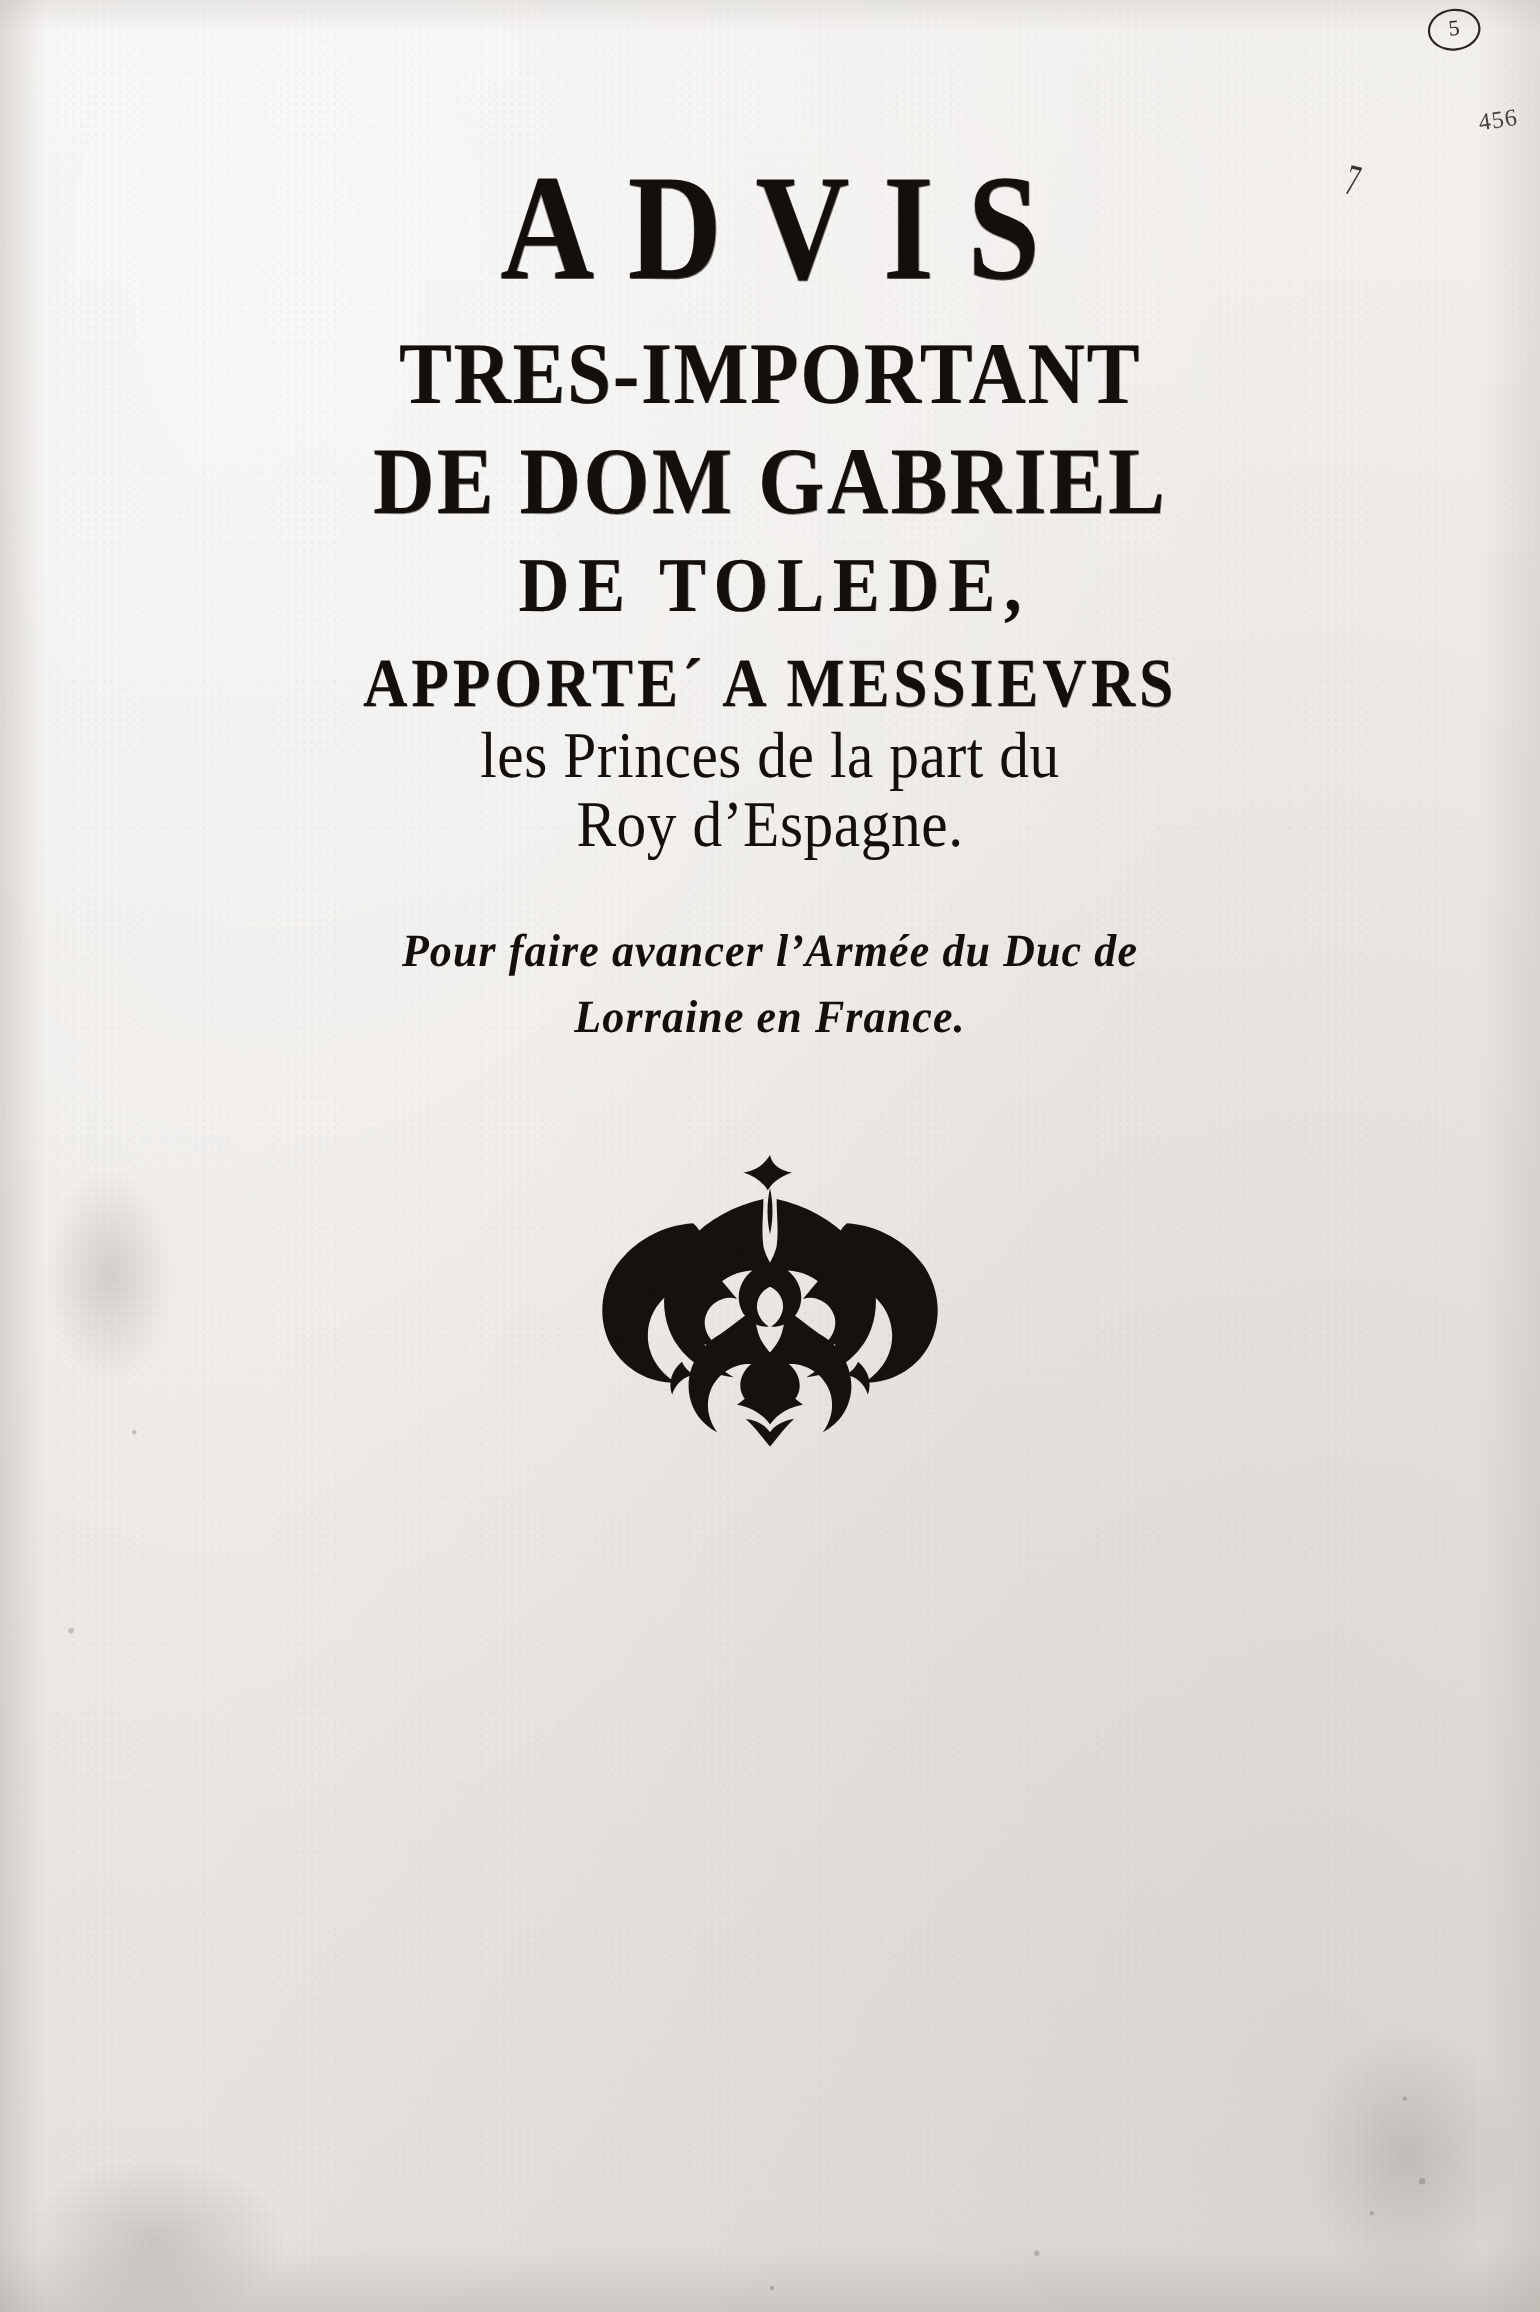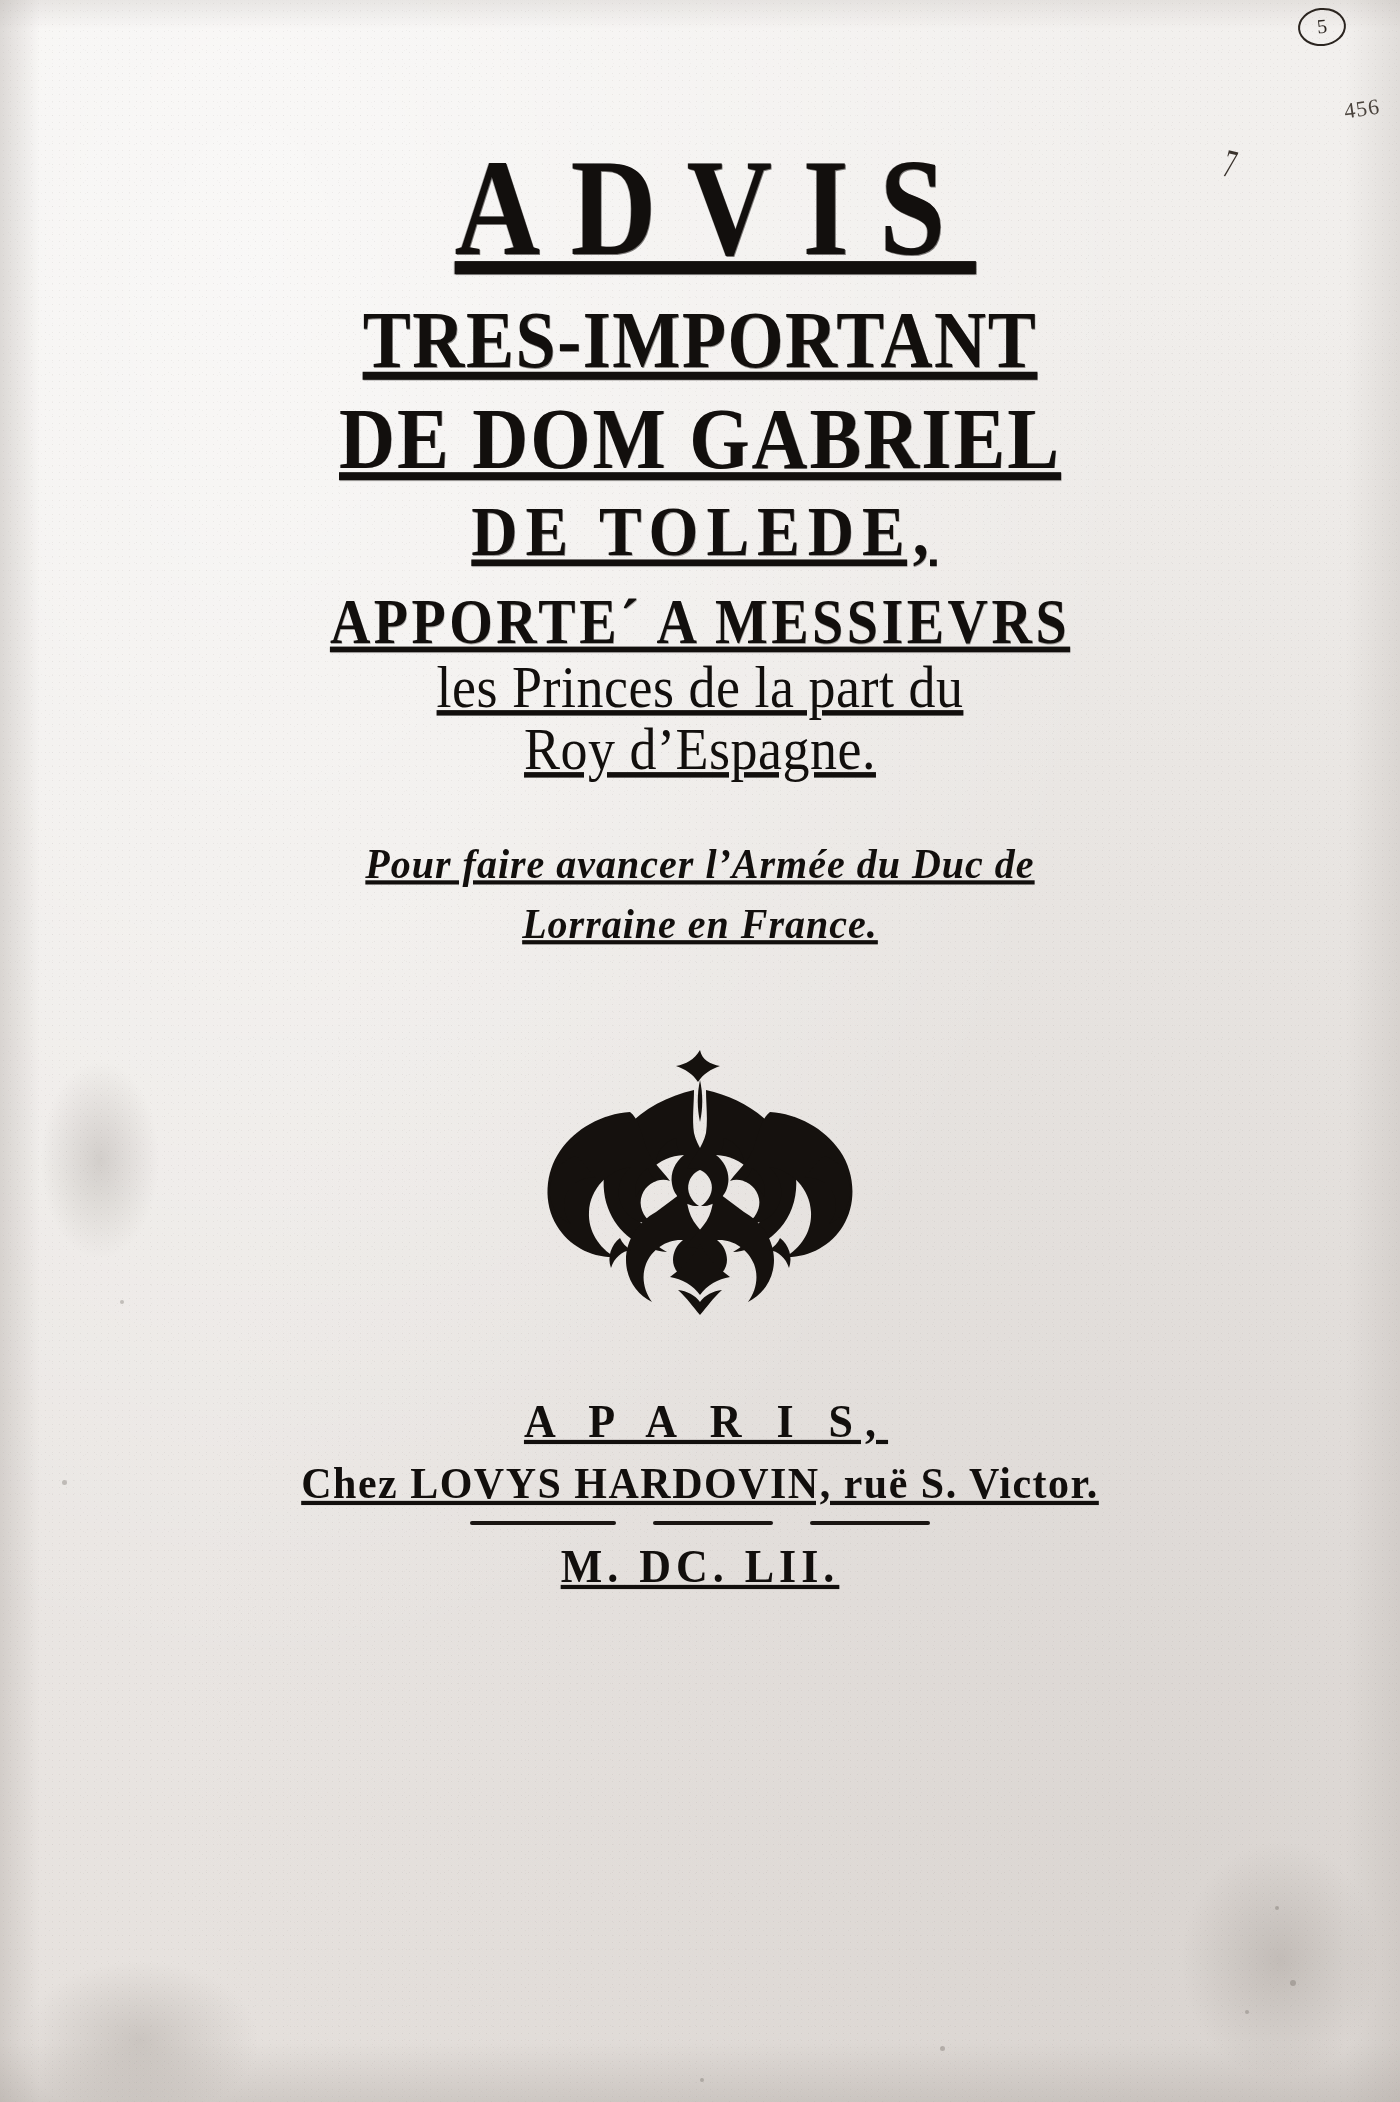--- a/index.html
+++ b/index.html
@@ -46,21 +46,20 @@
       linear-gradient(to left, rgba(160,152,146,0.22) 0px, rgba(160,152,146,0.0) 55px),
       linear-gradient(to bottom, rgba(160,152,146,0.18) 0px, rgba(160,152,146,0.0) 30px),
       linear-gradient(to top, rgba(160,152,146,0.30) 0px, rgba(160,152,146,0.0) 60px);
   }
 
   .content {
     position: relative;
     z-index: 3;
     text-align: center;
     color: #120f0d;
-    text-decoration: underline;
   }
 
   
   .line {
     white-space: nowrap;
     line-height: 1;
   }
   .l-advis {
     margin-top: 150px;
     font-size: 116px;
@@ -298,25 +297,15 @@
           <path d="M196 122c-12 4-20 14-20 26 6-8 15-12 24-11-3-5-4-10-4-15z"></path>
           <path d="M244 122c12 4 20 14 20 26-6-8-15-12-24-11 3-5 4-10 4-15z"></path>
           <path d="M168 152c-10 6-15 18-12 29 4-9 12-15 21-16-5-4-8-8-9-13z"></path>
           <path d="M272 152c10 6 15 18 12 29-4-9-12-15-21-16 5-4 8-8 9-13z"></path>
           <path d="M140 222c-9 7-13 19-9 30 3-10 11-17 20-18-5-3-9-7-11-12z"></path>
           <path d="M300 222c9 7 13 19 9 30-3-10-11-17-20-18 5-3 9-7 11-12z"></path>
         </g>
       </svg>
     </div>
 
-    <div class="imprint">
-      <div class="i-paris">A   P A R I S,</div>
-      <div class="i-chez">Chez LOVYS HARDOVIN, ruë S. Victor.</div>
-      <div class="rule-row">
-        <span class="seg a"></span>
-        <span class="seg b"></span>
-        <span class="seg c"></span>
-      </div>
-      <div class="i-date">M. DC. LII.</div>
-    </div>
 
   </div>
 </div>
 
 </body></html>

